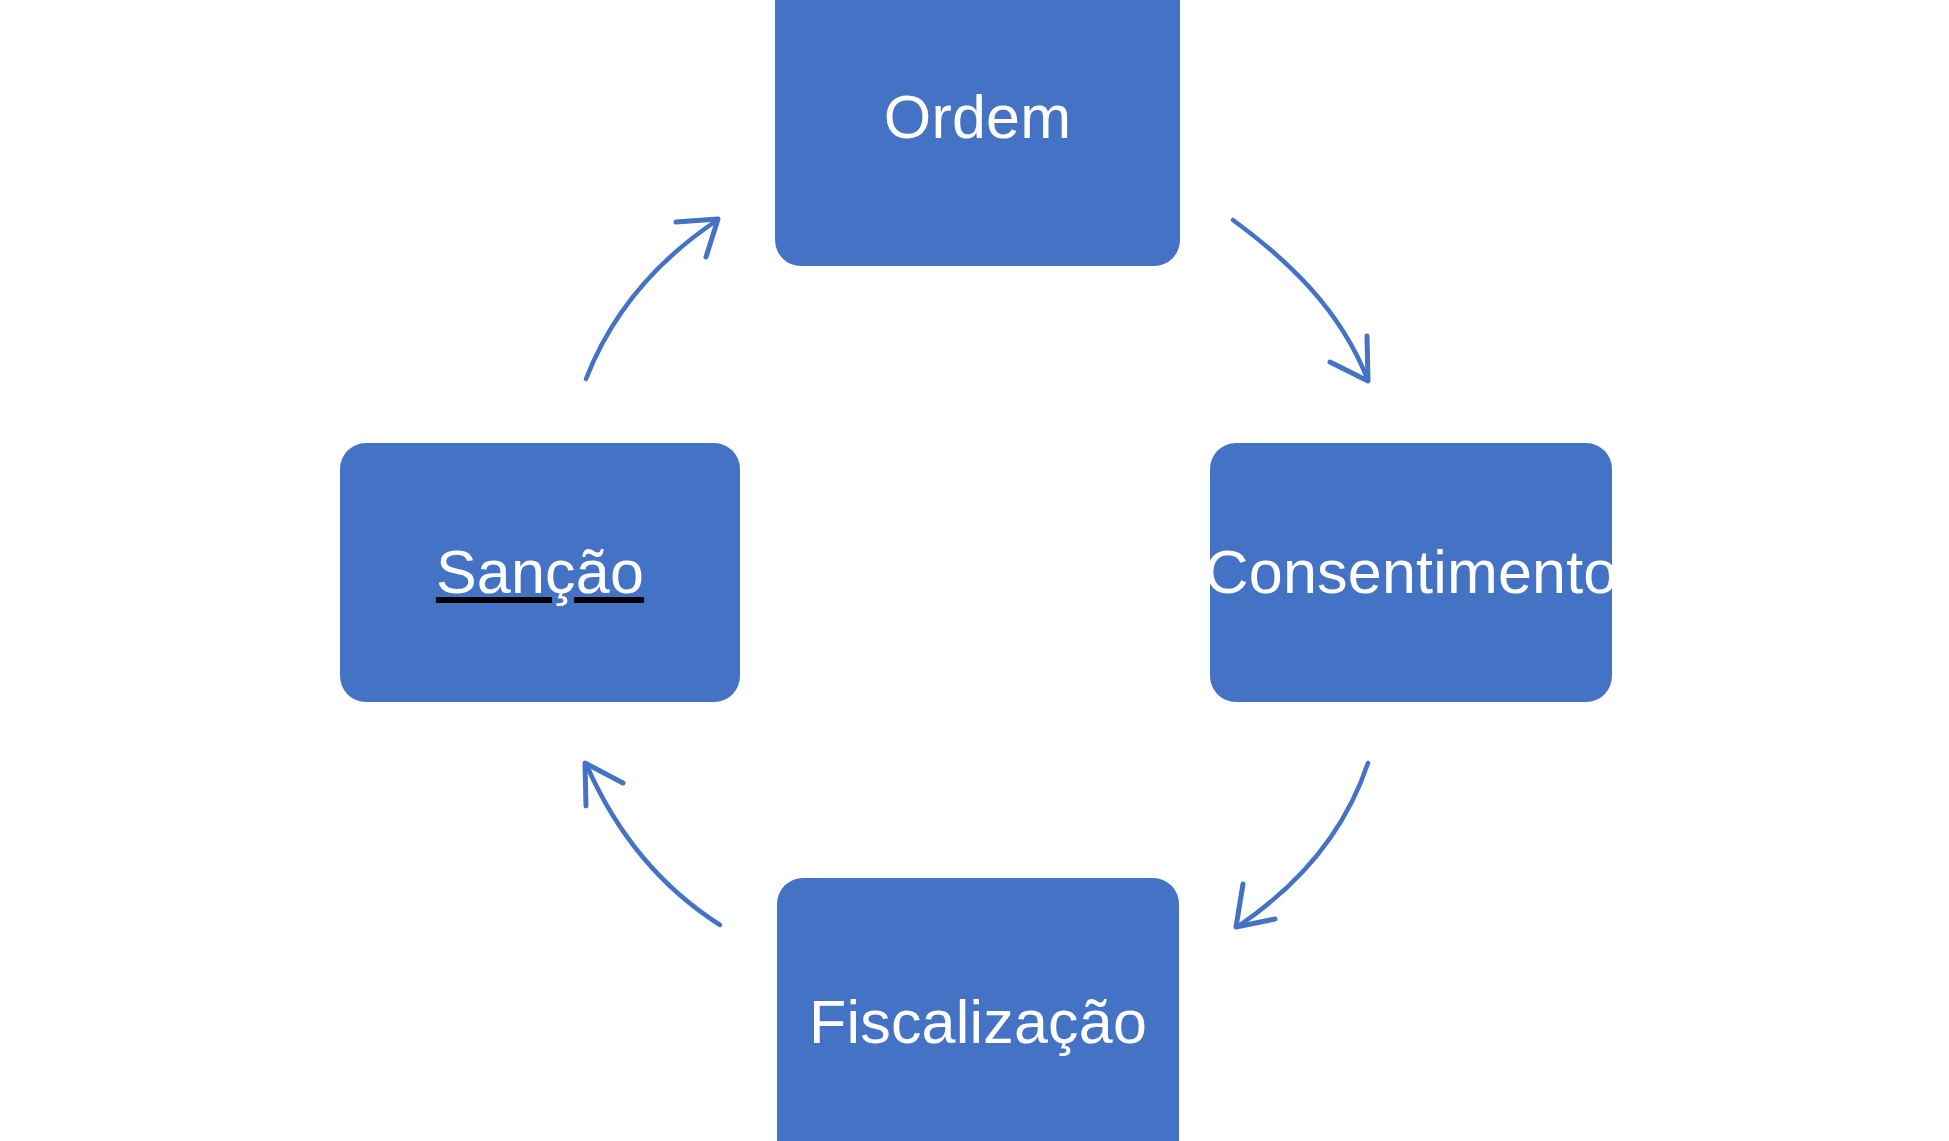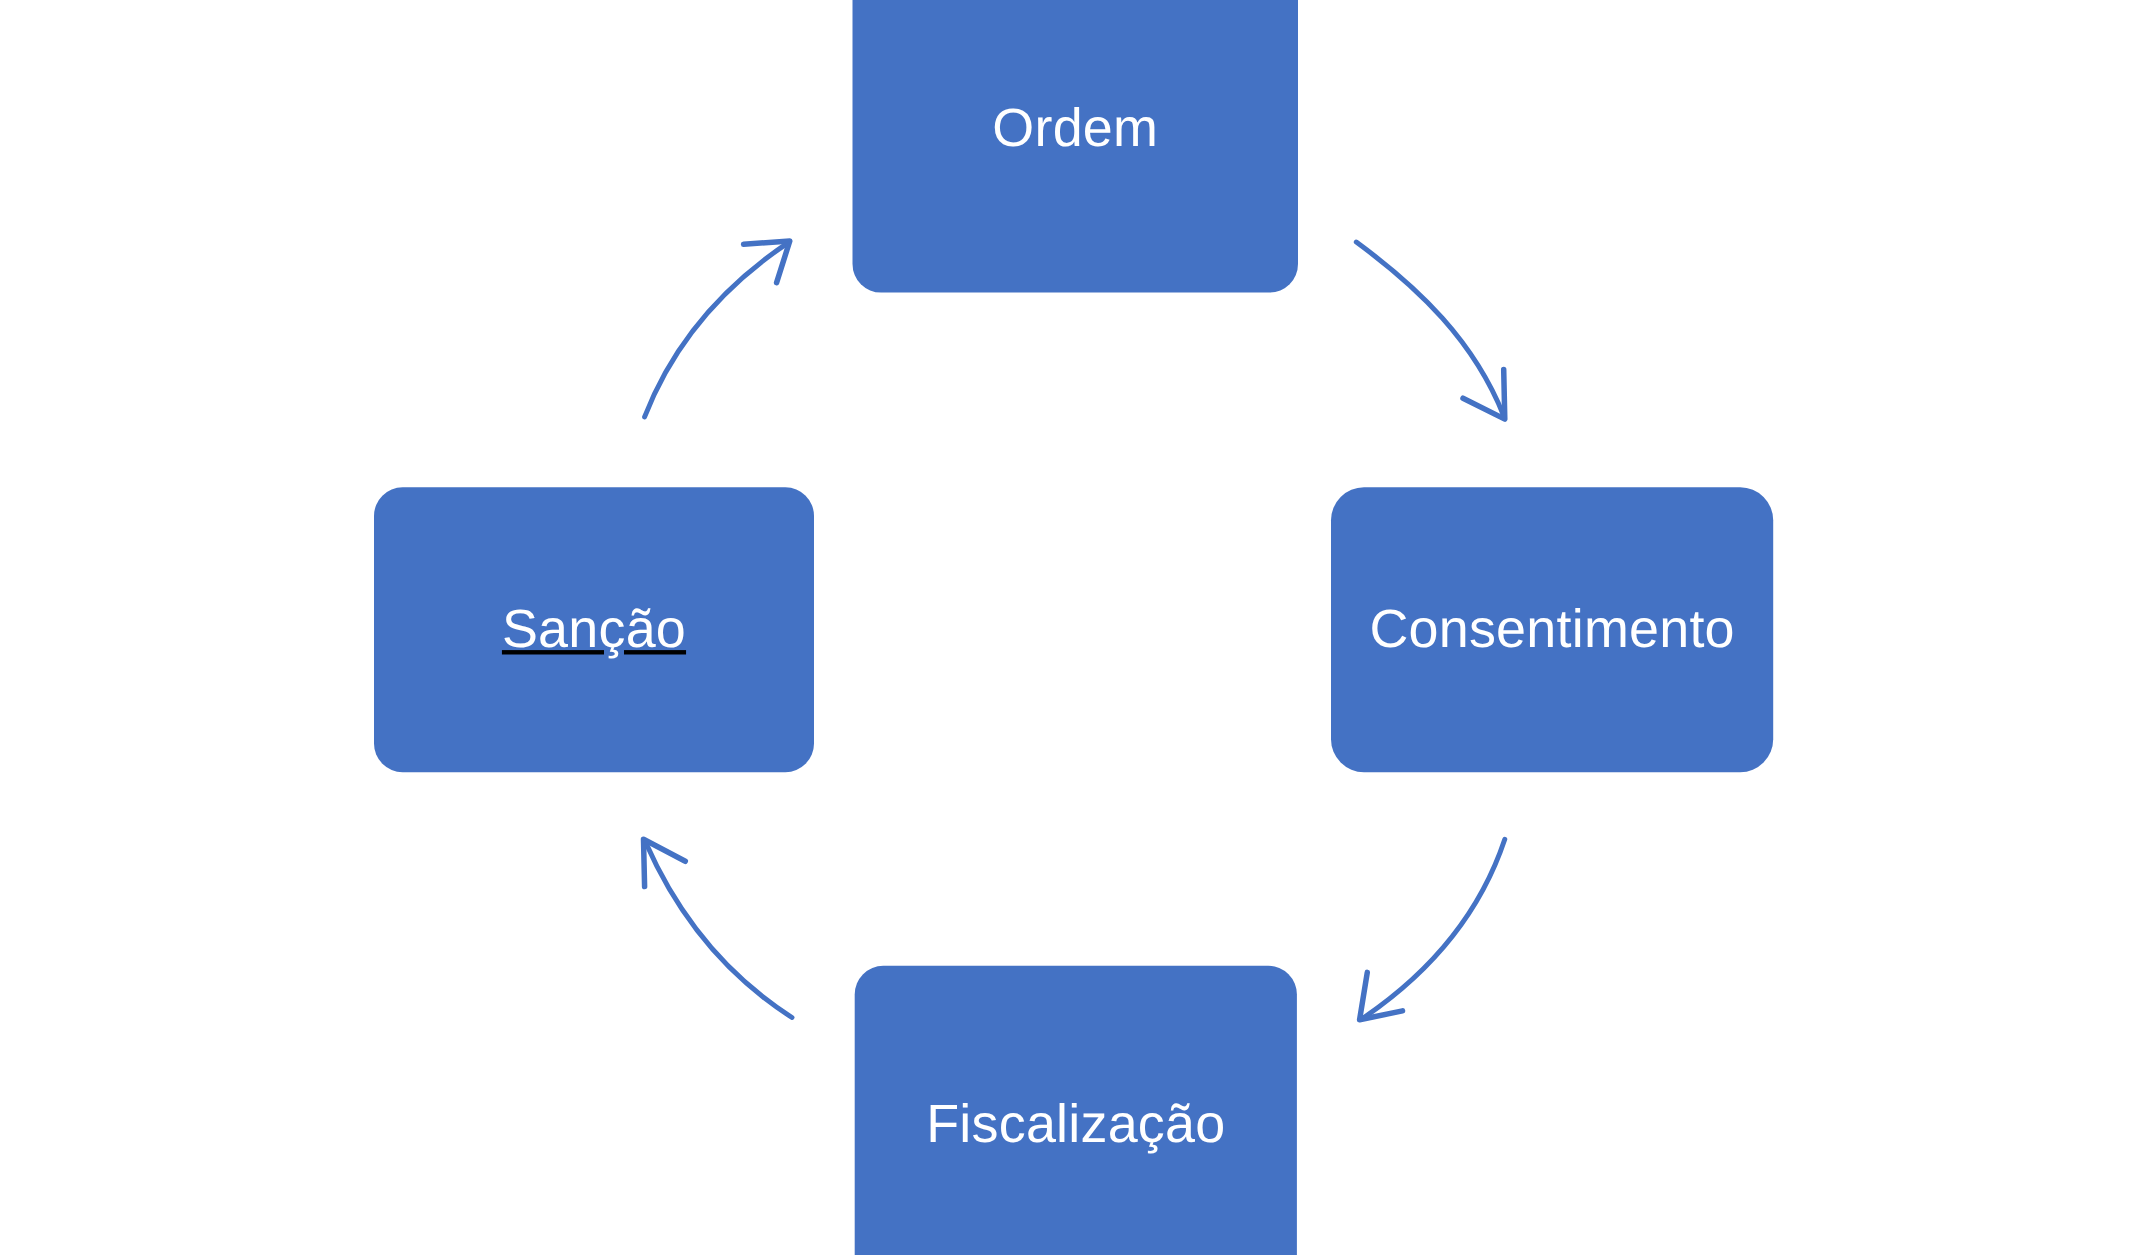--- a/index.html
+++ b/index.html
@@ -22,30 +22,30 @@
     box-sizing: border-box;
     background: #4472C4;
     border-radius: 26px;
     display: flex;
     align-items: center;
     justify-content: center;
   }
   .node-label {
     color: #ffffff;
     font-family: "Liberation Sans", sans-serif;
-    font-size: 49px;
+    font-size: 61px;
     font-weight: 400;
     line-height: 1.1;
     letter-spacing: 0.2px;
     white-space: nowrap;
     text-align: center;
   }
   
   #node-ordem        { left: 775px;  top: -30px;  width: 405px; height: 296px; }
-  #node-consentimento{ left: 1210px; top: 443px;  width: 402px; height: 259px; border-radius: 30px; }
+  #node-consentimento{ left: 1210px; top: 443px;  width: 402px; height: 259px; }
   #node-fiscalizacao { left: 777px;  top: 878px;  width: 402px; height: 290px; }
   #node-sancao       { left: 340px;  top: 443px;  width: 400px; height: 259px; text-decoration: underline; }
 
   #arrow-layer {
     position: absolute;
     left: 0;
     top: 0;
     width: 1949px;
     height: 1141px;
     pointer-events: none;

